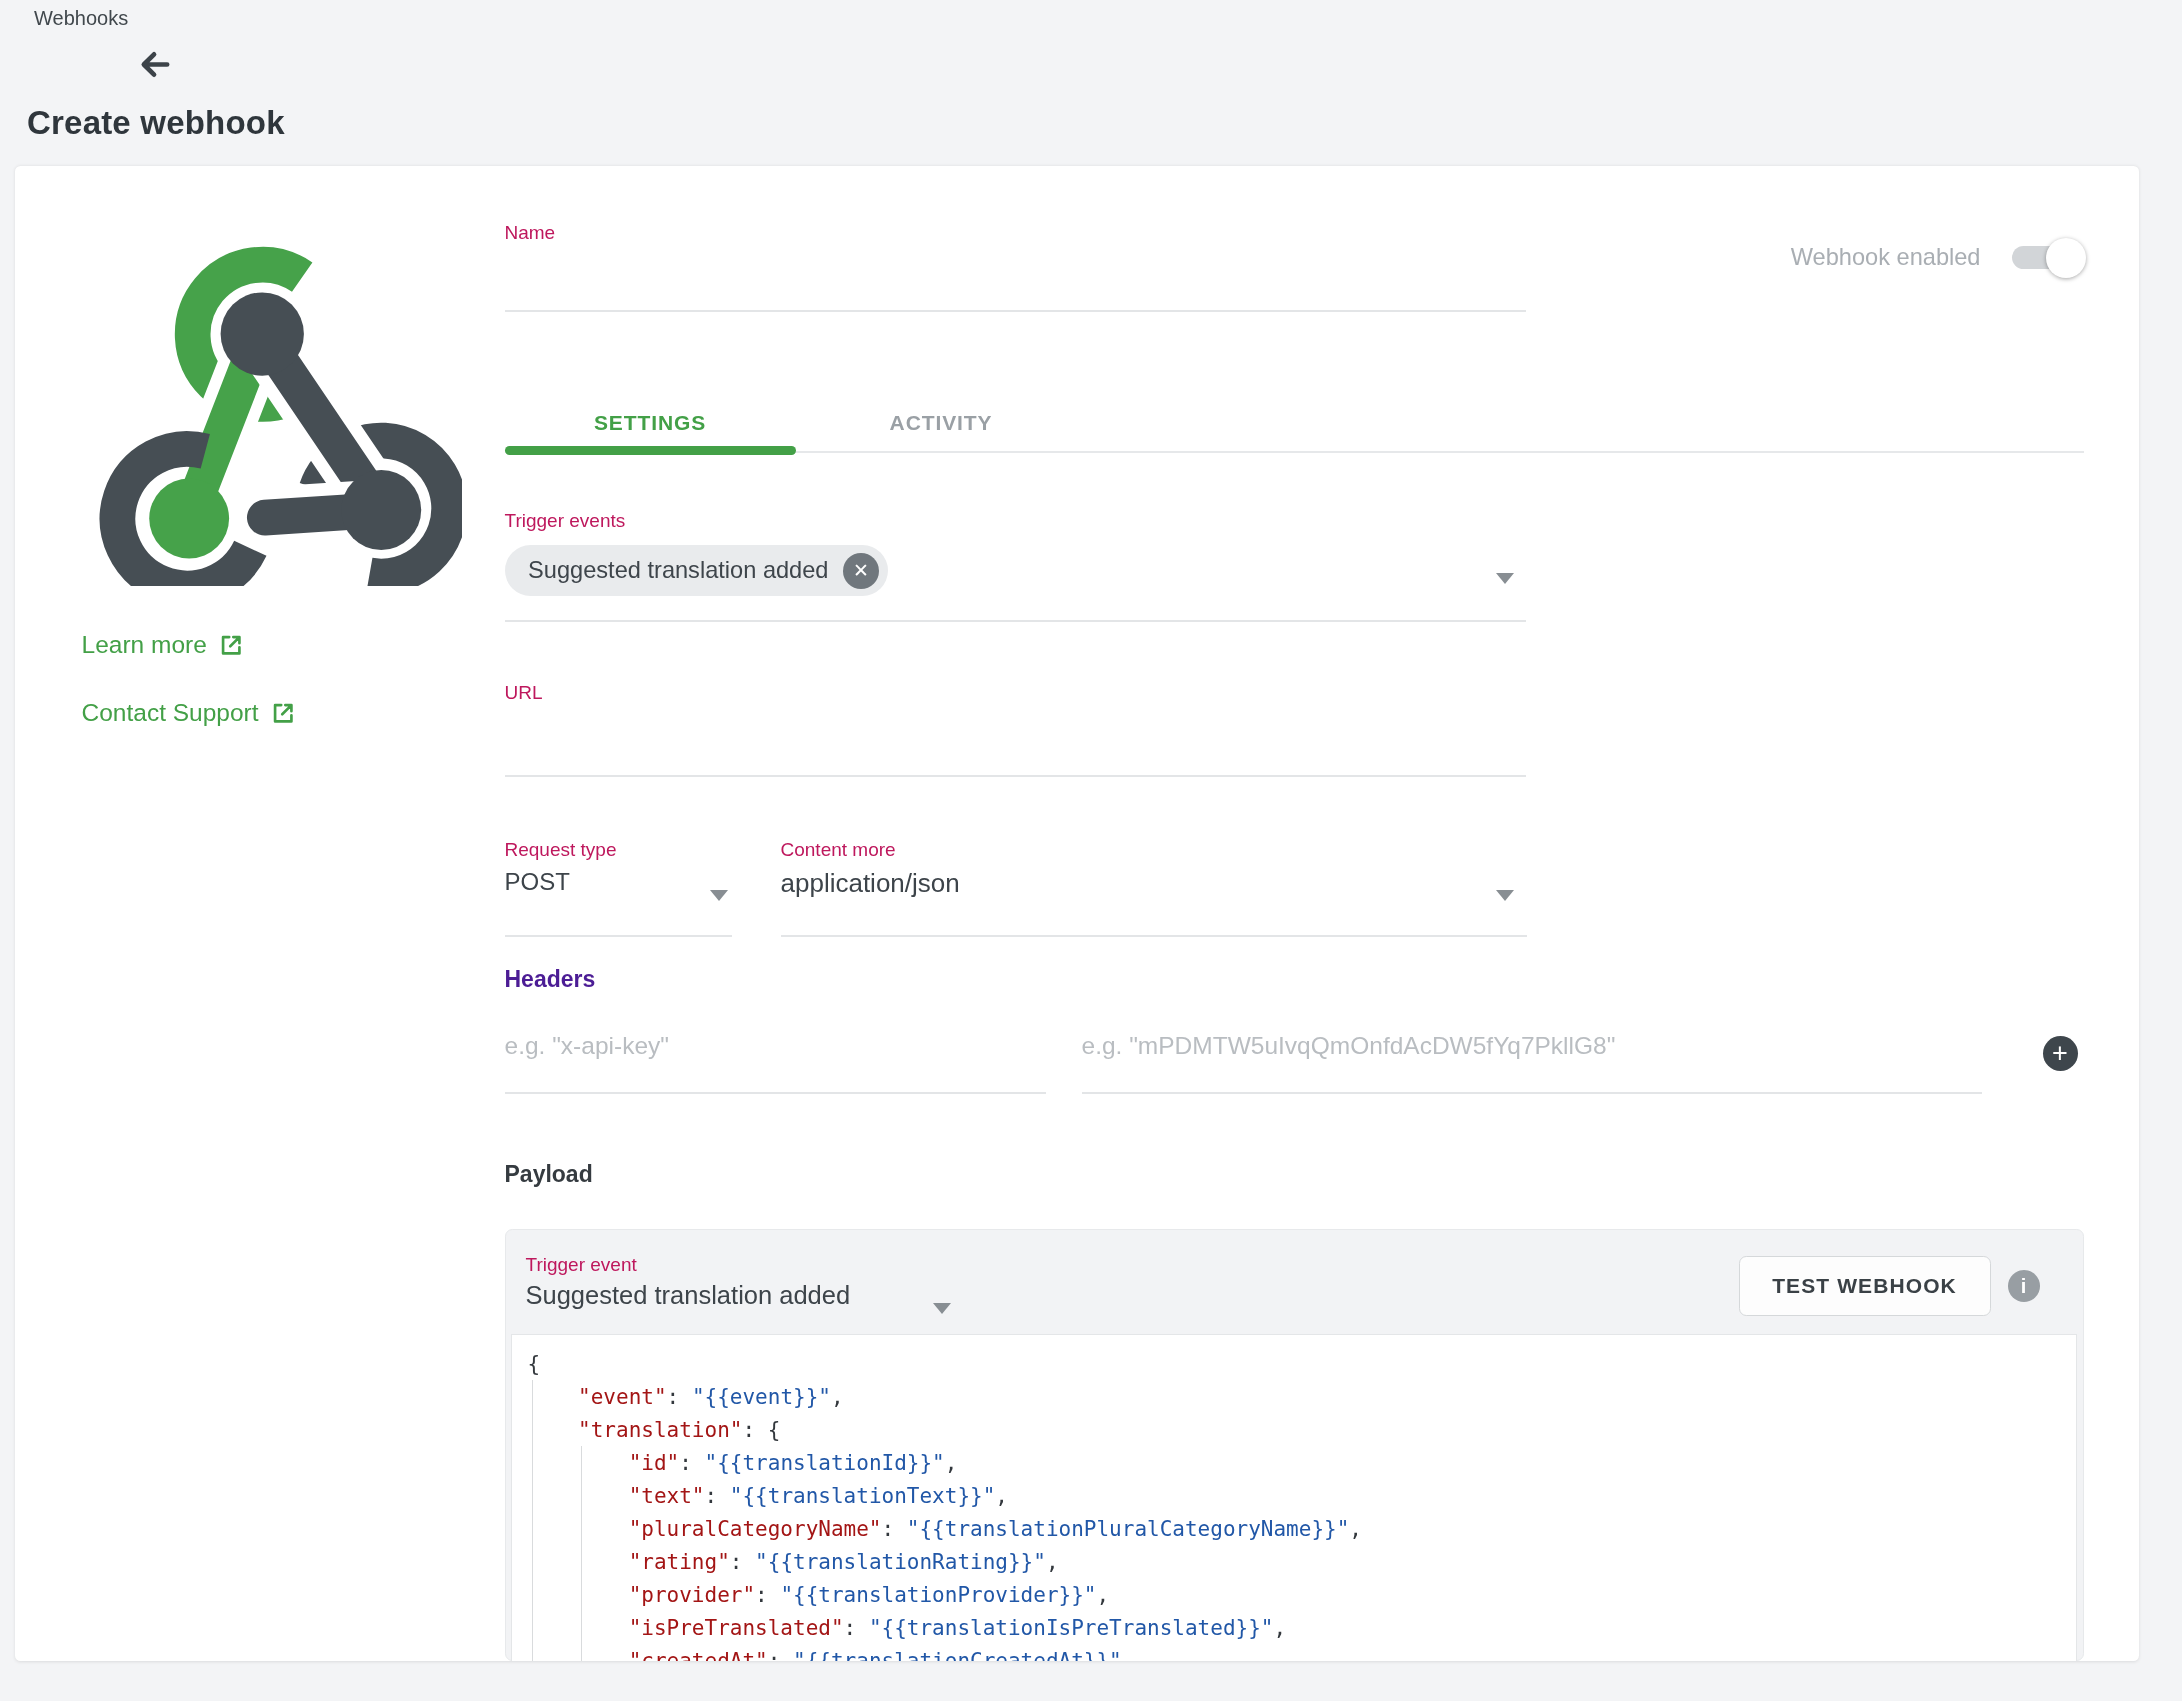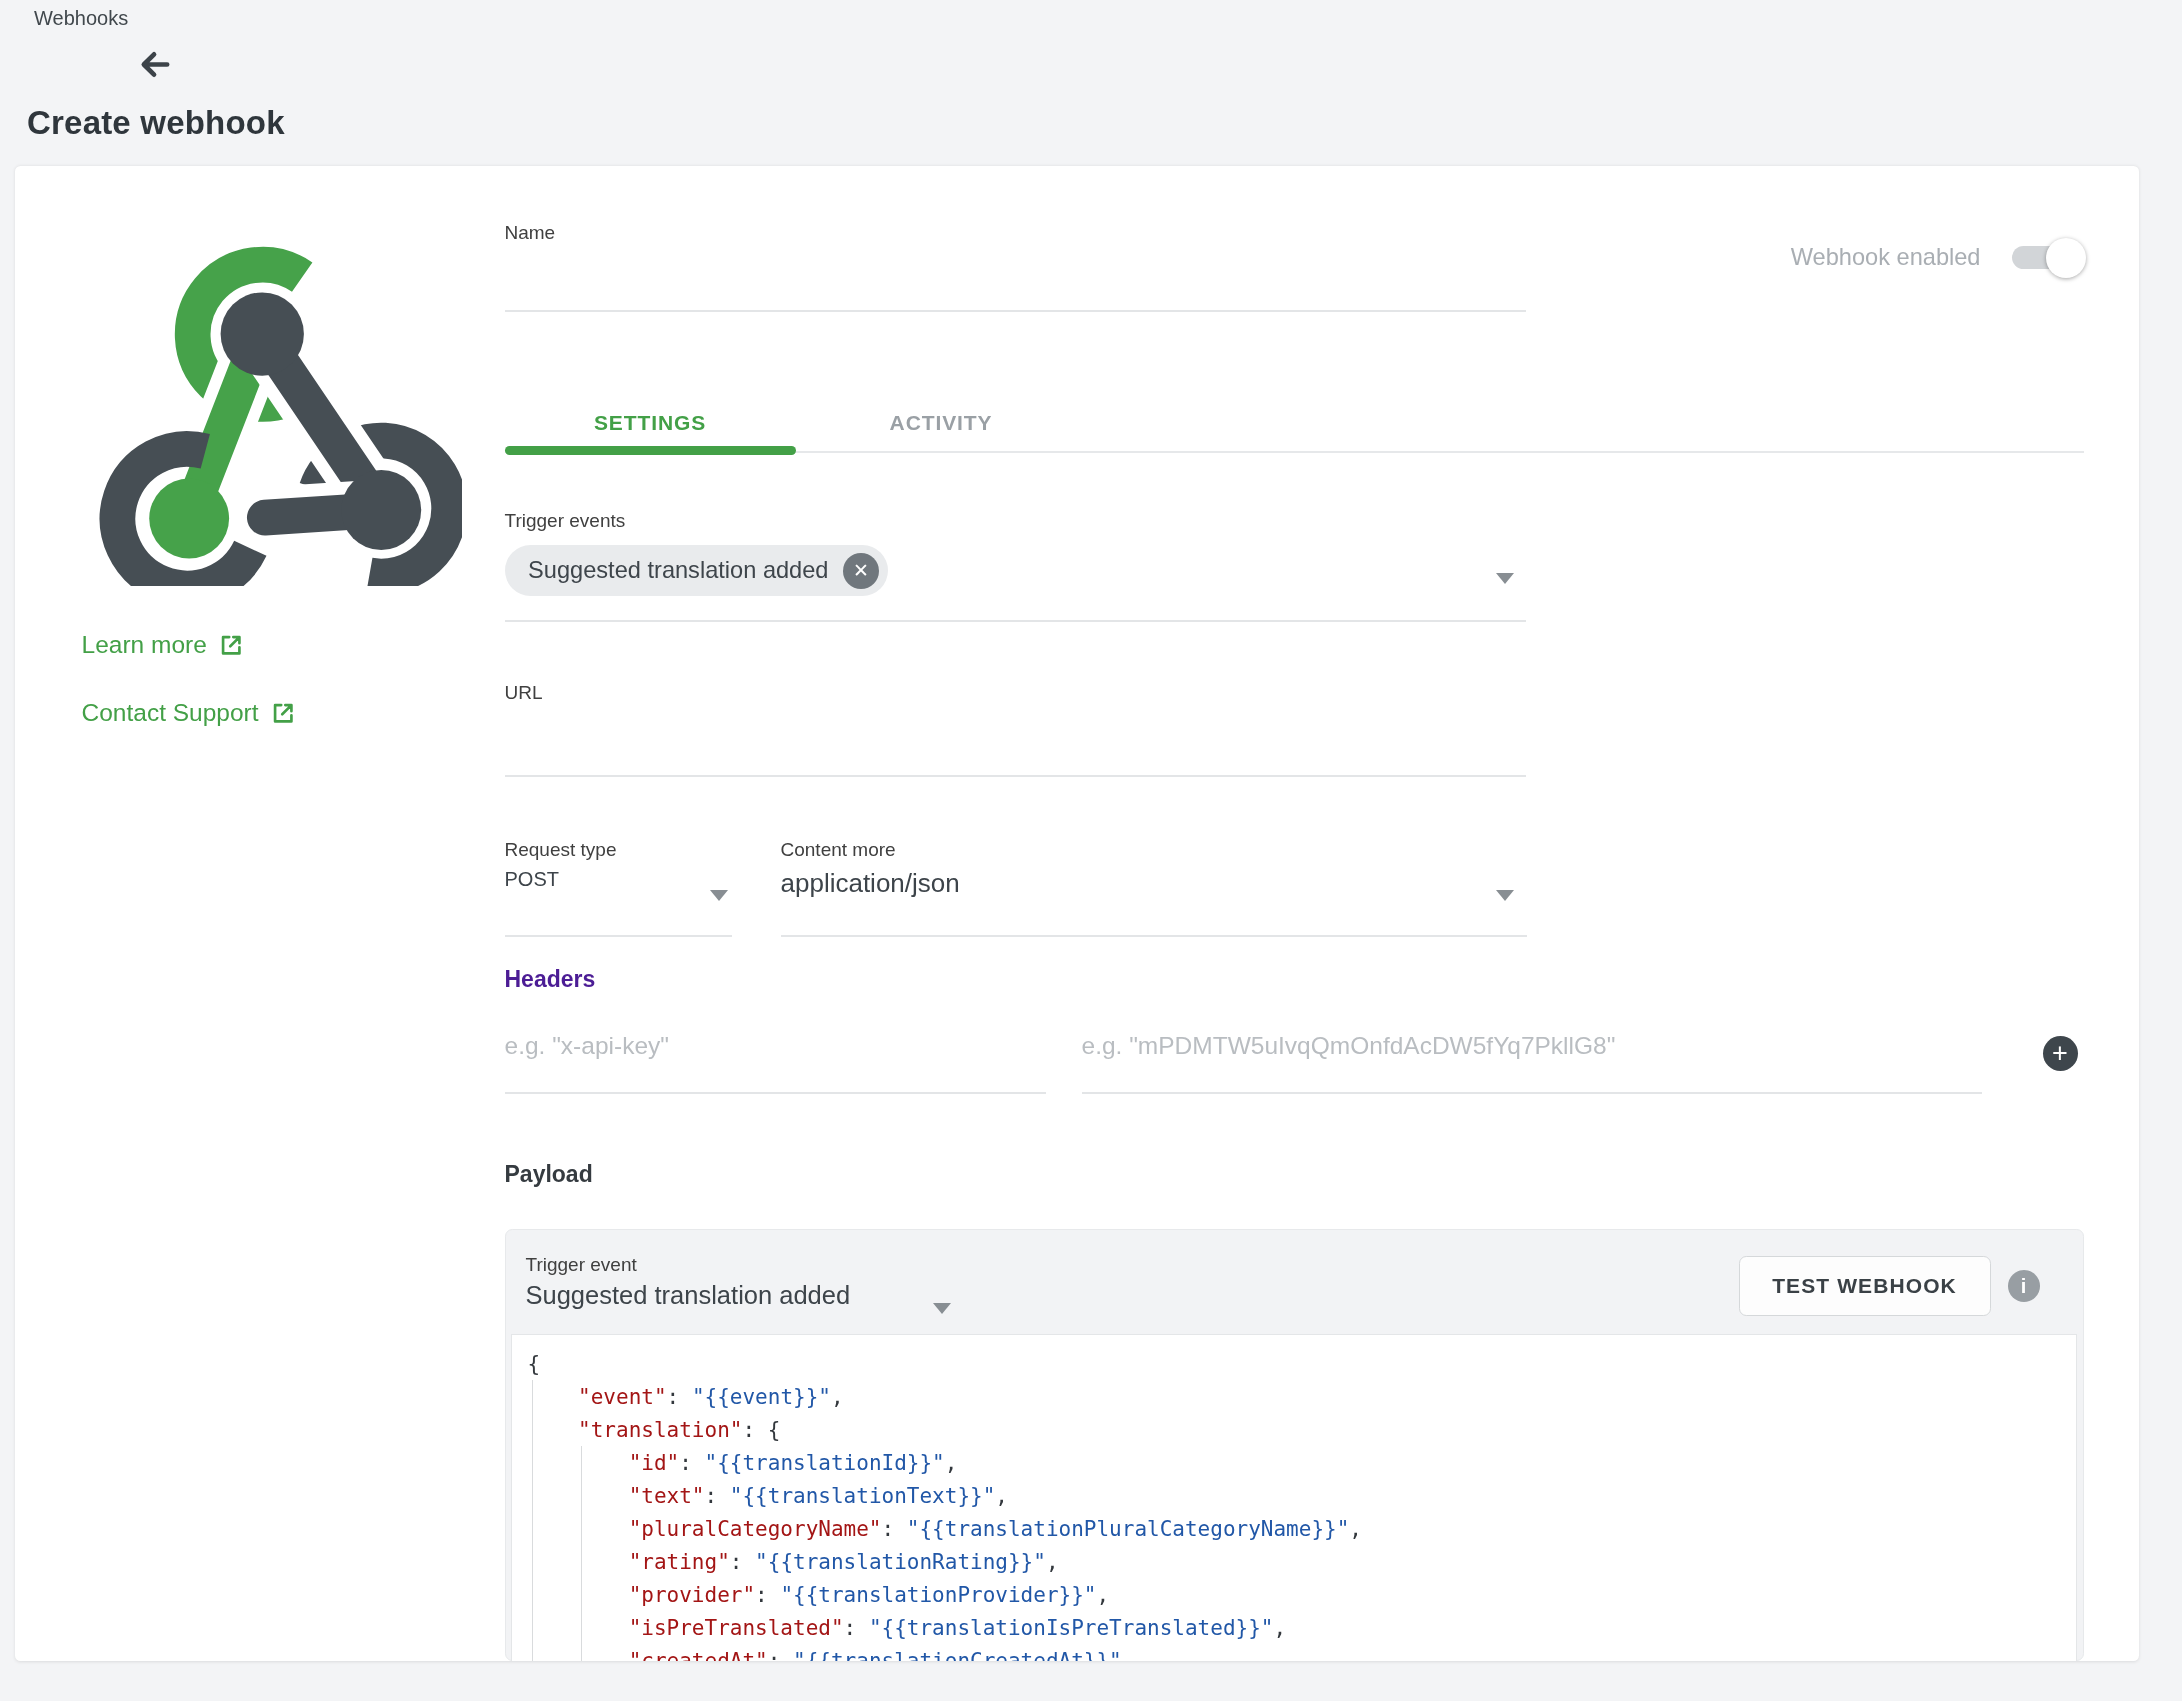--- a/index.html
+++ b/index.html
@@ -19,21 +19,21 @@
 
   
   .logo-wrap{position:absolute;left:56px;top:47px;width:391px;height:373px;}
   .side-link{position:absolute;left:67px;display:flex;align-items:center;gap:12.7px;color:#43a047;
              font-size:24.5px;cursor:pointer;}
   .side-link svg{width:24.5px;height:24.5px;stroke:#43a047;stroke-width:2.6;fill:none;stroke-linecap:round;stroke-linejoin:round;}
   .link-learn{top:465px;}
   .link-support{top:533px;}
 
   
-  .flabel{position:absolute;font-size:19px;color:#404040;}
+  .flabel{position:absolute;font-size:19px;color:#be185d;}
   .fvalue{position:absolute;font-size:24.5px;color:#3d444a;}
   .underline{position:absolute;height:1.8px;background:#e3e5e7;}
   .caret{position:absolute;width:0;height:0;border-left:9px solid transparent;border-right:9px solid transparent;border-top:11px solid #888e93;cursor:pointer;}
   input.text-input{position:absolute;border:none;outline:none;background:transparent;
         font-family:"Liberation Sans","DejaVu Sans",sans-serif;font-size:24.5px;color:#3d444a;padding:0;}
   input.text-input::placeholder{color:#b9bdc1;opacity:1;}
 
   
   .toggle-row{position:absolute;right:56px;top:78px;display:flex;align-items:center;gap:31px;}
   .toggle-label{font-size:23.6px;color:#a9aeb3;}
@@ -158,21 +158,21 @@
       <span class="chip-text">Suggested translation added</span>
       <div class="chip-x">✕</div>
     </div>
     <div class="caret" style="left:1481px;top:407px;"></div>
     <div class="underline" style="left:490px;top:454px;width:1021px;"></div>
 
     <div class="flabel" style="left:490px;top:516px;">URL</div>
     <div class="underline" style="left:490px;top:609px;width:1021px;"></div>
 
     <div class="flabel" style="left:490px;top:673px;">Request type</div>
-    <div class="fvalue" style="left:490px;top:702px;font-size:20px;">POST</div>
+    <div class="fvalue" style="left:490px;top:702px;font-size:24px;">POST</div>
     <div class="caret" style="left:695px;top:724px;"></div>
     <div class="underline" style="left:490px;top:769px;width:227px;"></div>
 
     <div class="flabel" style="left:766px;top:673px;">Content more</div>
     <div class="fvalue" style="left:766px;top:702px;font-size:26px;">application/json</div>
     <div class="caret" style="left:1481px;top:724px;"></div>
     <div class="underline" style="left:766px;top:769px;width:746px;"></div>
 
     <div class="fvalue" style="left:490px;top:800px;font-size:23px;font-weight:700;color:#4c1d95;">Headers</div>
     <input class="text-input" style="left: 490px; top: 866px; width: 536px;" placeholder="e.g. &quot;x-api-key&quot;">

